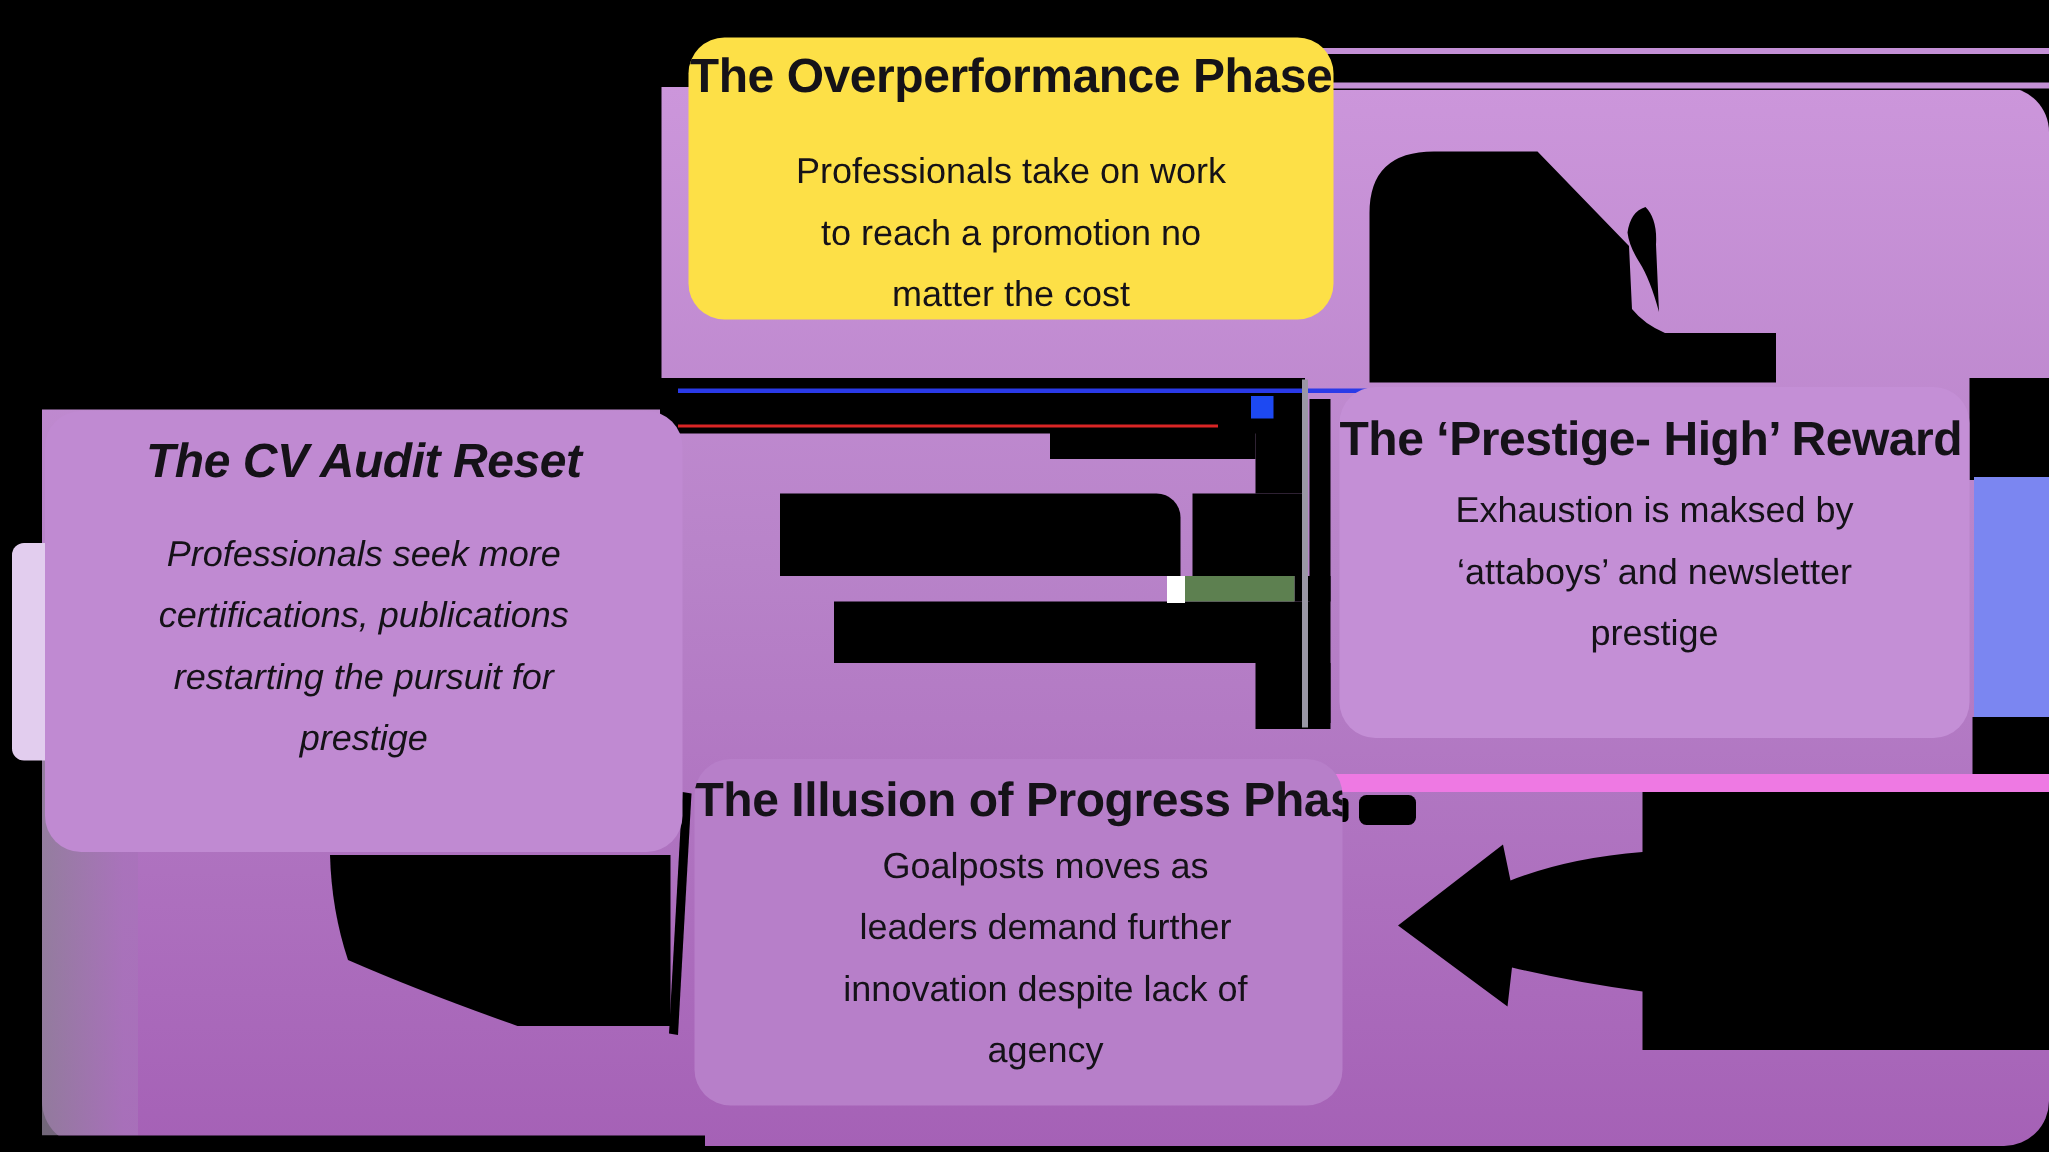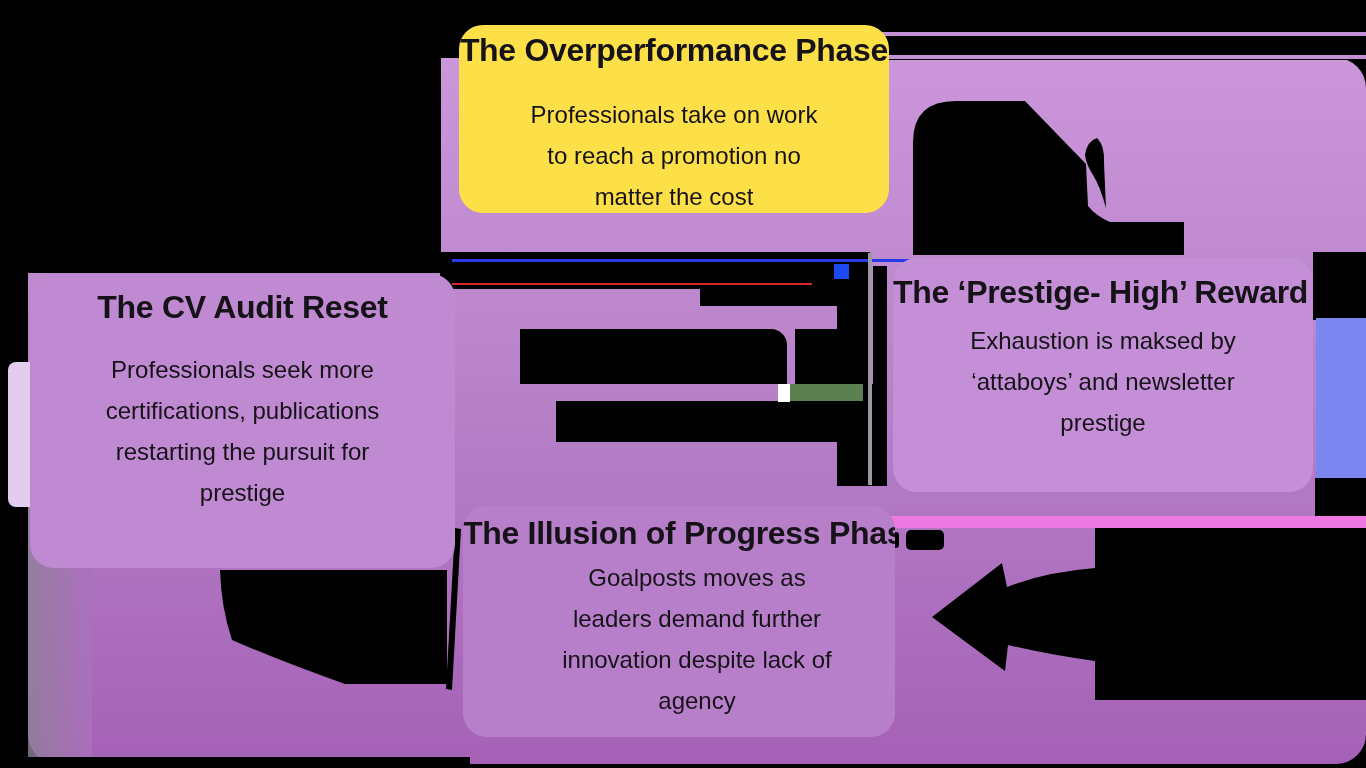--- a/index.html
+++ b/index.html
@@ -58,21 +58,21 @@
   .box p{margin:0;font-size:24px;line-height:41px;white-space:pre-line;}
   #box-top{left:440px;top:25px;width:430px;height:188px;background:#fde047;margin-left:19px;}
   #box-top h2{margin-top:7px;}
   #box-top p{margin-top:25px;}
   #box-right{left:893px;top:258px;width:420px;height:234px;background:#c48fd6;}
   #box-right h2{margin-top:16px;}
   #box-right p{margin-top:9px;}
   #box-bottom{left:463px;top:506px;width:432px;height:231px;background:#b77fc9;}
   #box-bottom h2{margin-top:9px;text-align:left;}
   #box-bottom p{margin-top:5px;padding-left:36px;}
-  #box-left{left:30px;top:274px;width:425px;height:294px;background:#c08ad2;}
+  #box-left{left:30px;top:274px;width:425px;height:294px;background:#c08ad2;font-style:italic;}
   #box-left h2{margin-top:15px;}
   #box-left p{margin-top:23px;}
 </style>
 </head>
 <body>
 
 <div id="canvas">
 
   <div class="abs" id="bg-field"></div>
   <div class="abs" id="smear-col"></div>

